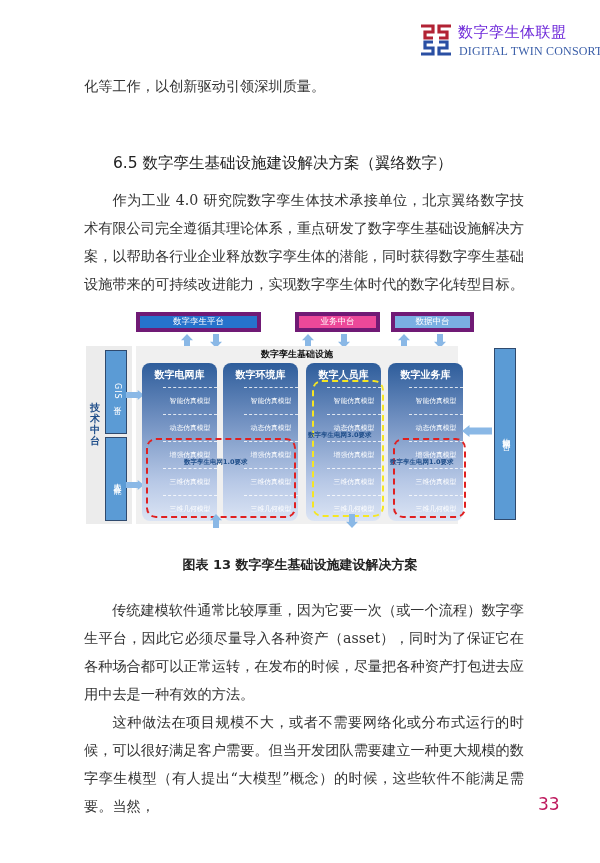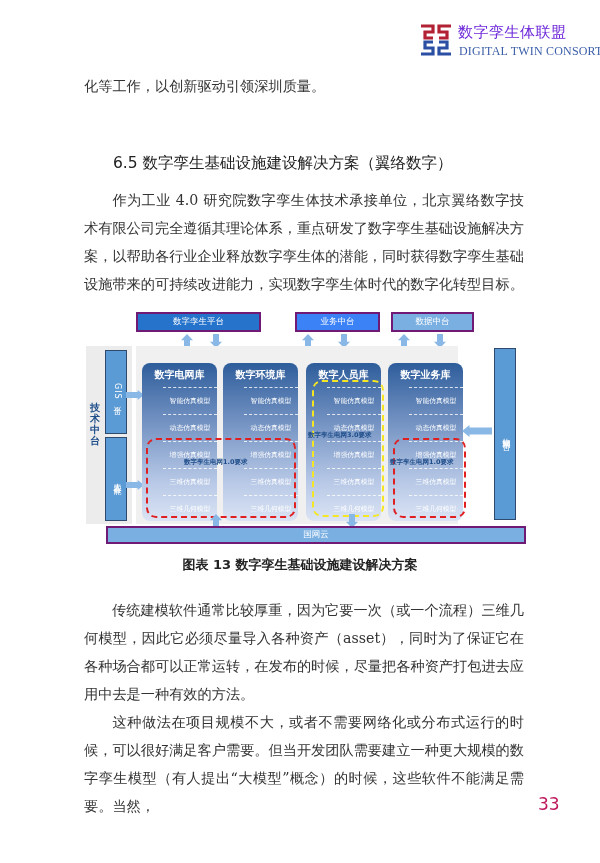--- a/index.html
+++ b/index.html
@@ -21,23 +21,23 @@
   .heading { position:absolute; left:113px; top:153px; font-family:"DejaVu Sans","Liberation Sans",sans-serif;
              font-size:15.5px; color:#222; white-space:nowrap; }
   .caption { position:absolute; left:0; width:600px; top:556px; text-align:center;
              font-family:"DejaVu Sans","Liberation Sans",sans-serif; font-size:13px; color:#222; font-weight:bold; }
   .pagenum { position:absolute; left:538px; top:794px; font-family:"DejaVu Sans","Liberation Sans",sans-serif;
              font-size:17px; color:#be185d; }
 
   
   .diagram { position:absolute; left:86px; top:310px; width:440px; height:236px; font-family:"DejaVu Sans","Liberation Sans",sans-serif; }
   .d-box { position:absolute; color:#fff; font-size:8.5px; display:flex; align-items:center; justify-content:center;
-           border:2px solid #701a75; box-sizing:border-box; }
+           border:4px solid #701a75; box-sizing:border-box; }
   .top-main { left:50px; top:2px; width:125px; height:20px; background:#2673cc; }
-  .top-biz { left:209px; top:2px; width:85px; height:20px; background:#3b82f6; }
+  .top-biz { left:209px; top:2px; width:85px; height:20px; background:#ec4899; }
   .top-data { left:305px; top:2px; width:83px; height:20px; background:#7aafe2; }
 
   .bg-left { position:absolute; left:0; top:36px; width:46px; height:178px; background:#ececec; }
   .bg-main { position:absolute; left:50px; top:36px; width:322px; height:178px; background:#f0f0f0; }
   .infra-title { position:absolute; left:50px; width:322px; top:38px; text-align:center; font-size:9px; font-weight:bold; color:#111; }
   .tech-label { position:absolute; left:3px; top:92px; width:12px; font-size:10px; font-weight:bold; color:#1f4e8a; line-height:11px; text-align:center; }
   .side-box { position:absolute; background:#5b9bd5; border:1px solid #2f4a6e; box-sizing:border-box; color:#fff;
               font-size:8px; display:flex; align-items:center; justify-content:center; }
   .side-box span { writing-mode:vertical-rl; letter-spacing:1px; }
   .gis { left:19px; top:40px; width:22px; height:84px; }
@@ -95,20 +95,21 @@
 
   <div class="arrow arr-up" style="left:95px;top:24px;"></div>
   <div class="arrow arr-dn" style="left:124px;top:24px;"></div>
   <div class="arrow arr-up" style="left:216px;top:24px;"></div>
   <div class="arrow arr-dn" style="left:252px;top:24px;"></div>
   <div class="arrow arr-up" style="left:312px;top:24px;"></div>
   <div class="arrow arr-dn" style="left:348px;top:24px;"></div>
 
   <div class="bg-left"></div>
   <div class="bg-main"></div>
+  <div class="infra-title">数字孪生基础设施</div>
   <div class="tech-label">技术中台</div>
 
   <div class="side-box gis">
       <span>GIS平台</span>
     </div>
   <div class="side-box ai">
       <span>人工智能</span>
     </div>
   <div class="arr-rt" style="left:40px;top:80px;"></div>
   <div class="arr-rt" style="left:40px;top:170px;"></div>
@@ -153,22 +154,21 @@
   <div class="dash-red" style="left:307px;top:128px;width:73px;height:80px;"></div>
   <div class="req" style="left:304px;top:148px;">数字孪生电网1.0要求</div>
 
   <div class="side-box iot">
       <span>物联网平台</span>
     </div>
   <div class="arr-lt" style="left:376px;top:115px;"></div>
 
   <div class="arrow arr-up" style="left:124px;top:204px;"></div>
   <div class="arrow arr-dn" style="left:260px;top:204px;"></div>
-  <div class="d-box cloud">国网云</div>
 </div>
 
 <div class="caption">图表 13 数字孪生基础设施建设解决方案</div>
 
-<div class="para" style="top:596px;"><span class="ind"></span><span>传统建模软件通常比较厚重，因为它要一次（或一个流程）三维几何模型，因此它必须尽量导入各种资产（asset），同时为了保证它在各种场合都可以正常运转，在发布的时候，尽量把各种资产打包进去应用中去是一种有效的方法。</span></div>
+<div class="para" style="top:596px;"><span class="ind"></span><span>传统建模软件通常比较厚重，因为它要一次（或一个流程）数字孪生平台，因此它必须尽量导入各种资产（asset），同时为了保证它在各种场合都可以正常运转，在发布的时候，尽量把各种资产打包进去应用中去是一种有效的方法。</span></div>
 
 <div class="para" style="top:708px;"><span class="ind"></span><span>这种做法在项目规模不大，或者不需要网络化或分布式运行的时候，可以很好满足客户需要。但当开发团队需要建立一种更大规模的数字孪生模型（有人提出“大模型”概念）的时候，这些软件不能满足需要。当然，</span></div>
 
 <div class="pagenum">33</div>
 
 </body></html>

